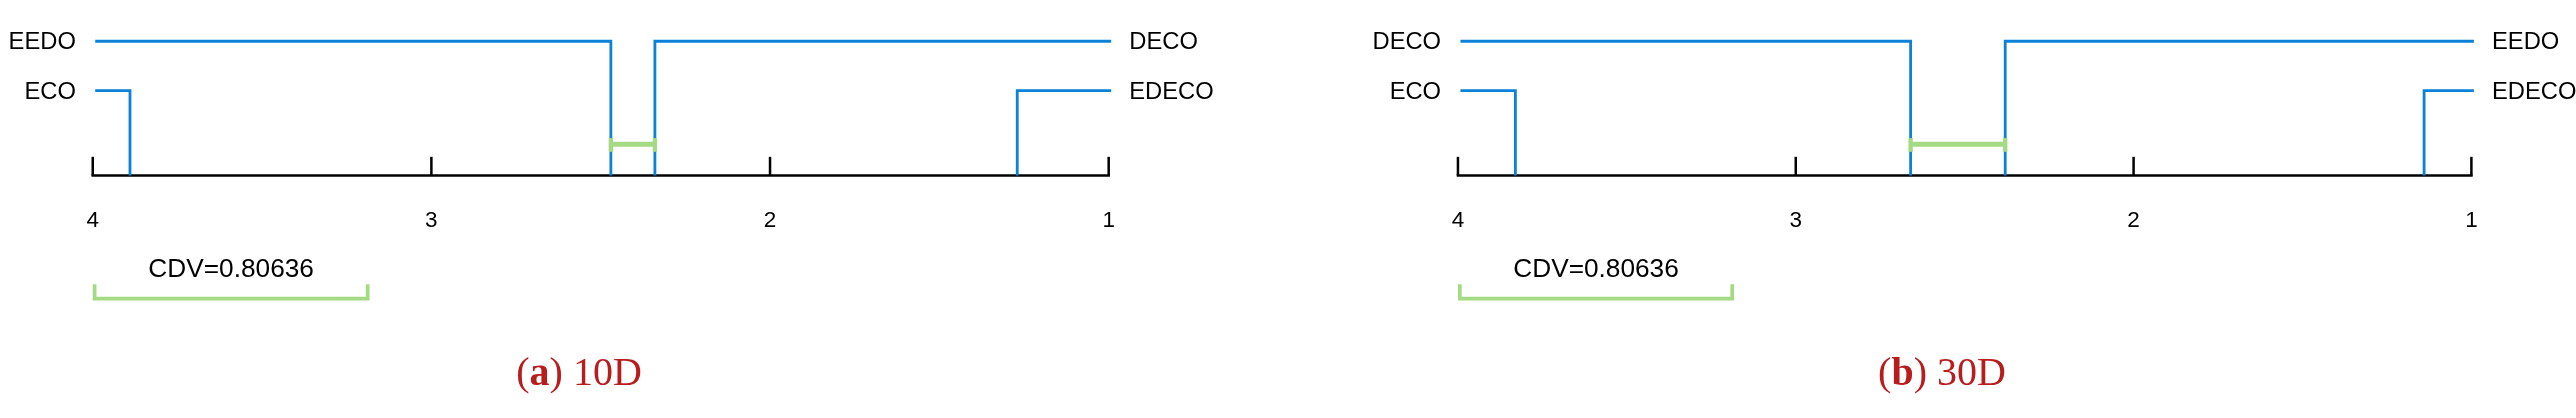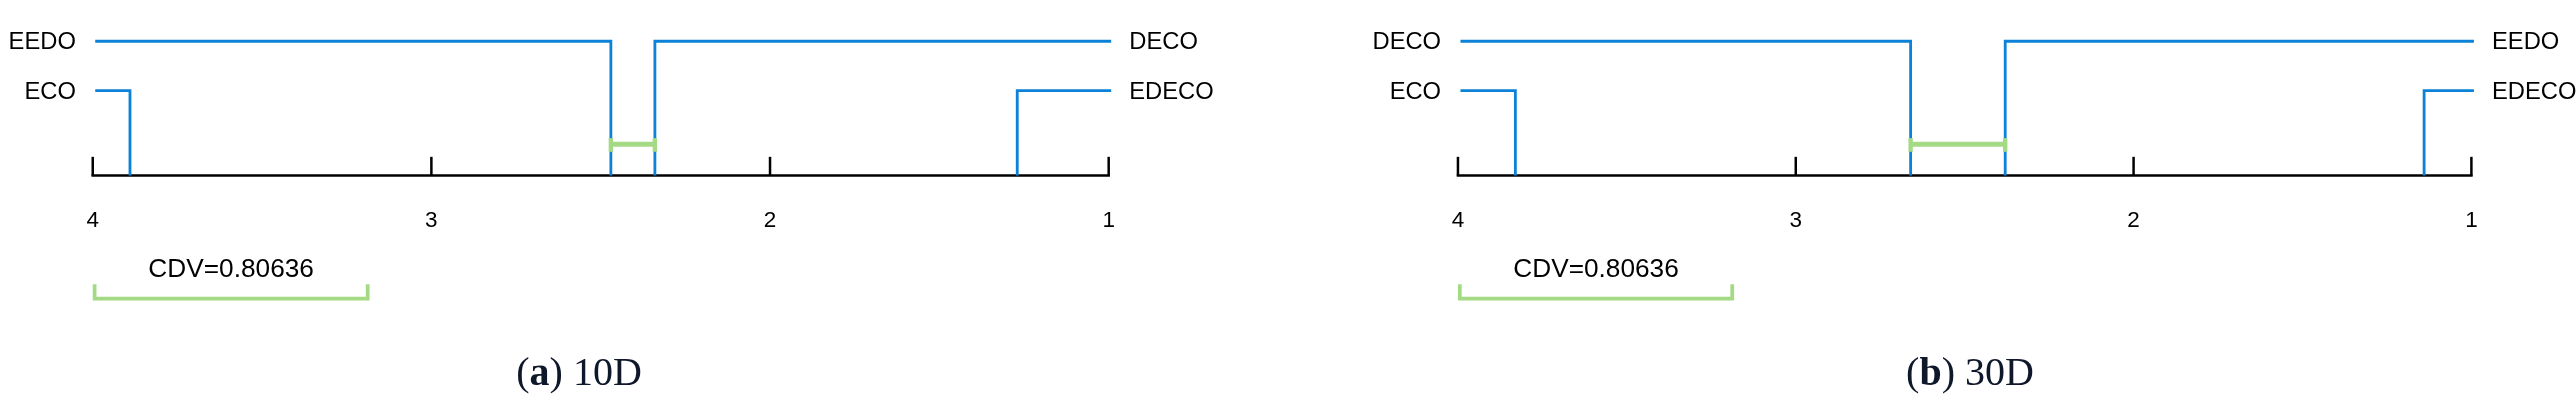--- a/index.html
+++ b/index.html
@@ -11,21 +11,21 @@
     overflow: hidden;
     font-family: "Liberation Sans", sans-serif;
   }
   #diagram-svg { position: absolute; left: 0; top: 0; }
   .caption {
     position: absolute;
     top: 348px;
     transform: translateX(-50%);
     font-family: "Liberation Serif", serif;
     font-size: 40px;
-    color: #0f172a;
+    color: #b91c1c;
     white-space: nowrap;
   }
   .caption .cap-letter { font-weight: bold; }
 </style>
 </head>
 <body>
 
 <div id="figure">
   <svg id="diagram-svg" width="2576" height="418" viewBox="0 0 4120 669">
       <line x1="145" y1="281" x2="1775" y2="281" stroke="#000000" stroke-width="4"></line>
@@ -71,17 +71,17 @@
       <line x1="3056.4933333333333" y1="221" x2="3056.4933333333333" y2="243" stroke="#a5da85" stroke-width="7"></line>
       <line x1="3207.88" y1="221" x2="3207.88" y2="243" stroke="#a5da85" stroke-width="7"></line>
       <path d="M 2335 455 L 2335 478 L 2770.971973333333 478 L 2770.971973333333 455" fill="none" stroke="#a5da85" stroke-width="6" stroke-linejoin="miter"></path>
       <text x="2552.9859866666666" y="443" text-anchor="middle" font-size="42" fill="#000000">CDV=0.80636</text>
     </svg>
 
   <div class="caption" style="left: 579px;">
     <span>(</span><span class="cap-letter">a</span><span>) 10D</span>
   </div>
 
-  <div class="caption" style="left: 1942px; margin-left: 28px;">
+  <div class="caption" style="left: 1942px;">
     <span>(</span><span class="cap-letter">b</span><span>) 30D</span>
   </div>
 </div>
 
 
 </body></html>

